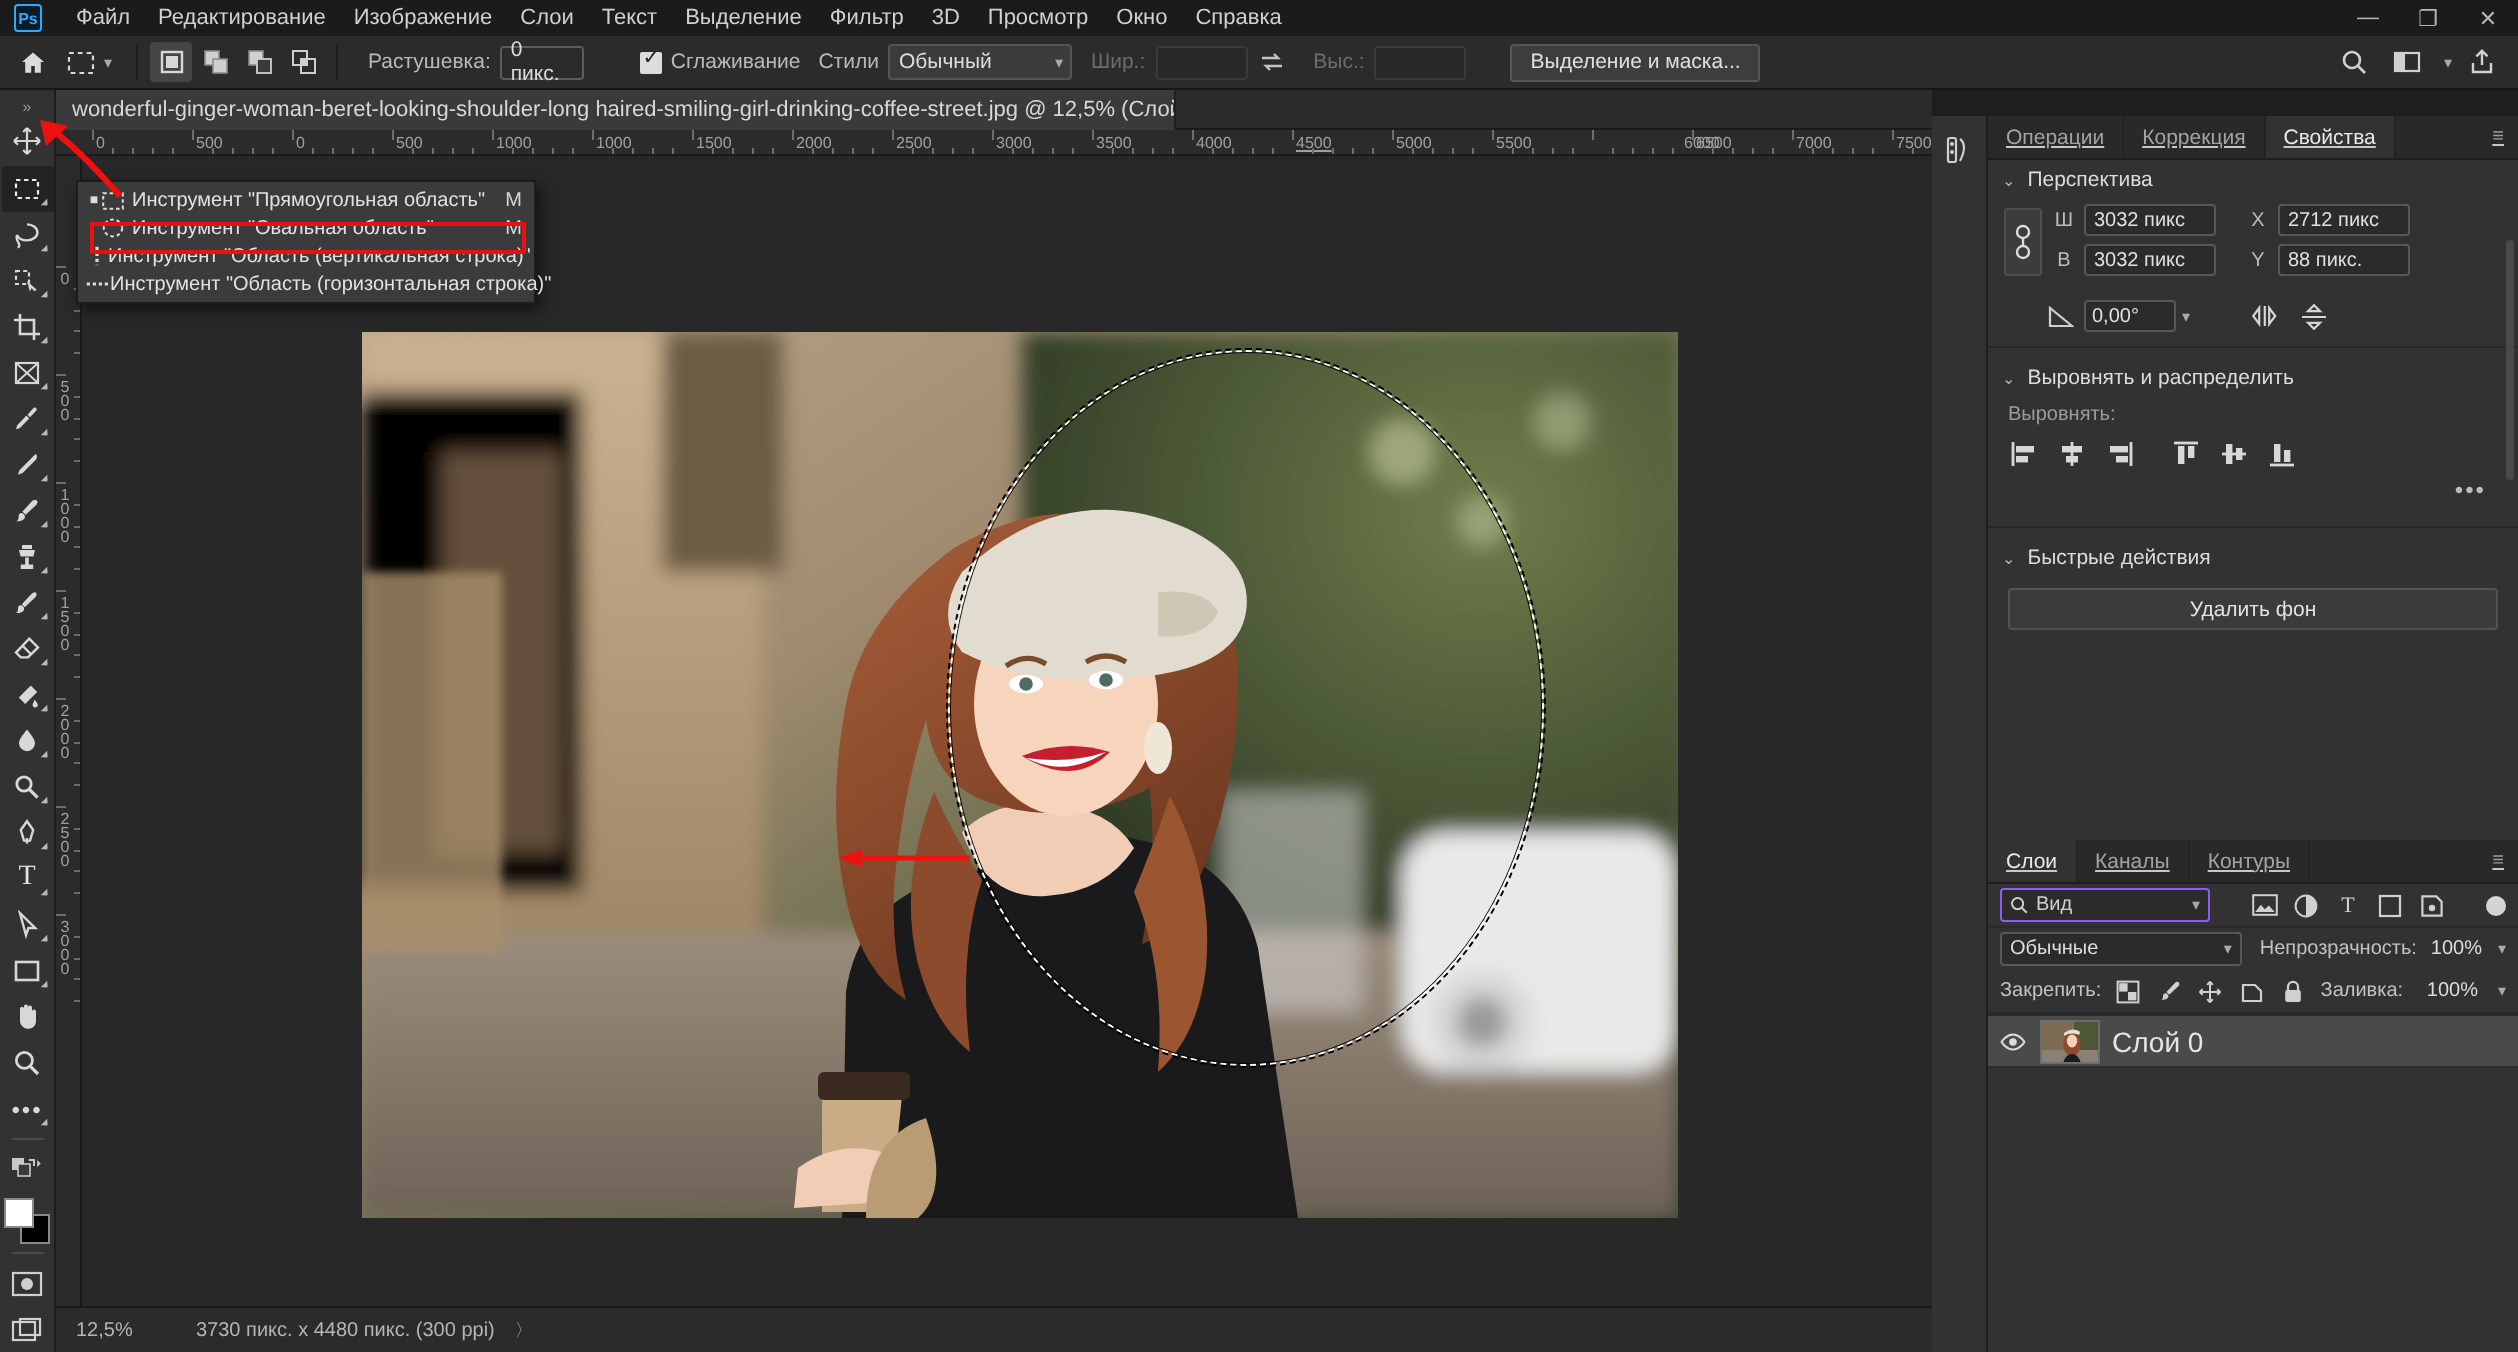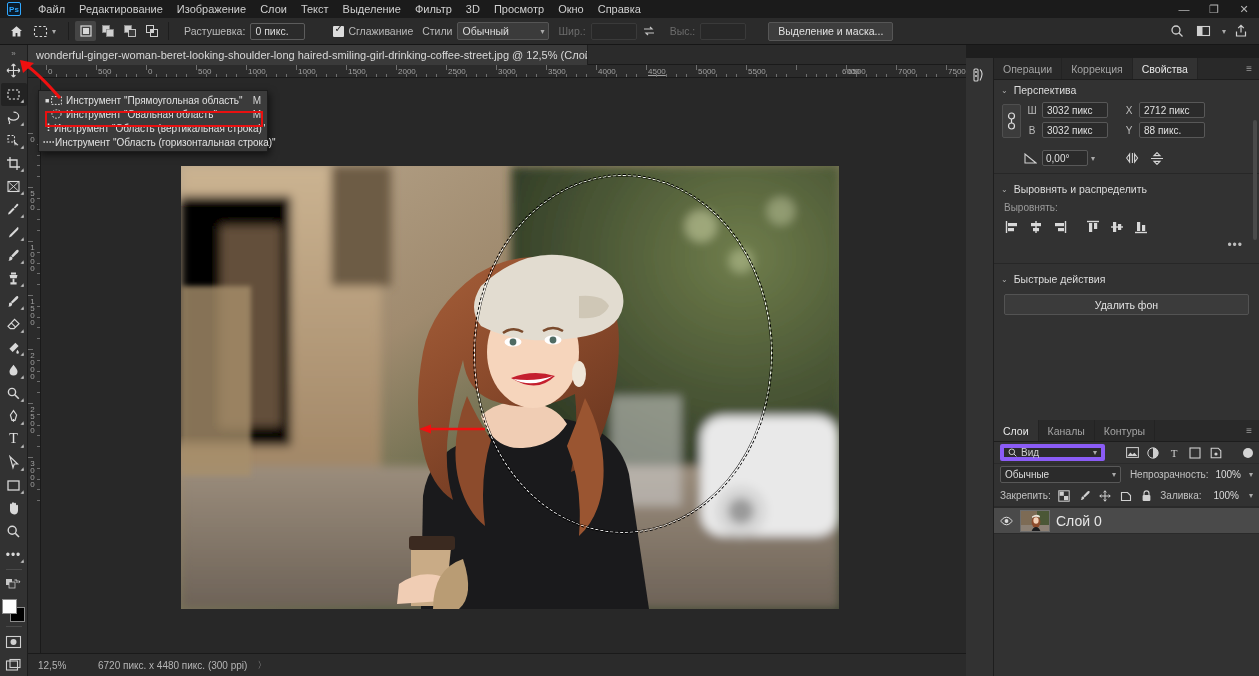--- a/index.html
+++ b/index.html
@@ -167,20 +167,21 @@
     display:flex; flex-direction:column; align-items:center; padding-top:6px;
   }
   .rail-icon { width:22px; height:22px; display:flex; align-items:center; justify-content:center; color:#d0d0d0; }
   .rightpanel {
     position:absolute; left:994px; top:58px; width:265px; height:618px;
     background:#323232;
   }
   .ptabs {
     height:22px; background:#292929; display:flex; align-items:stretch;
     border-bottom:1px solid #1d1d1d;
+    text-decoration:underline;
   }
   .ptab {
     display:flex; align-items:center; padding:0 9px; font-size:10.5px; color:#a3a3a3;
     border-right:1px solid #232323;
   }
   .ptab.active { background:#323232; color:#e8e8e8; }
   .ptab-menu { margin-left:auto; display:flex; align-items:center; padding:0 7px; color:#9c9c9c; font-size:10px;}
 
   .prop-body { background:#323232; height:318px; position:relative; }
   .prop-head {
@@ -225,21 +226,21 @@
     display:flex; align-items:center; justify-content:center; font-size:10.5px; color:#e2e2e2;
   }
   .panel-scroll {
     position:absolute; right:2px; top:40px; width:4px; height:120px; background:#4a4a4a; border-radius:2px;
   }
 
   
   .layerspanel { position:absolute; left:0; top:362px; width:265px; height:314px; background:#323232;}
   .lp-filter { height:22px; display:flex; align-items:center; padding:0 6px; gap:5px; border-bottom:1px solid #2a2a2a;}
   .lp-search {
-    width:105px; height:17px; background:#2b2b2b; border:4px solid #8b5cf6; border-radius:2px;
+    width:105px; height:17px; background:#2b2b2b; border:1px solid #8b5cf6; border-radius:2px;
     display:flex; align-items:center; padding:0 4px; gap:4px; font-size:10px; color:#cfcfcf;
   }
   .lp-fico { width:16px; height:16px; display:flex; align-items:center; justify-content:center; color:#d0d0d0; font-size:10px;}
   .toggle-knob {
     margin-left:auto; width:10px; height:10px; border-radius:50%;
     background:#d4d4d4; position:relative;
   }
   .lp-blend { height:21px; display:flex; align-items:center; padding:0 6px; gap:5px;}
   .blend-sel {
     width:155px; height:17px; background:#2b2b2b; border:1px solid #585858; border-radius:2px;
@@ -323,21 +324,21 @@
       <div class="ob-mode">
         <svg width="14" height="14" viewBox="0 0 14 14">
             <rect x="1.5" y="1.5" width="7" height="7" fill="none" stroke="#cfcfcf" stroke-width="1"></rect>
             <rect x="5.5" y="5.5" width="7" height="7" fill="none" stroke="#cfcfcf" stroke-width="1"></rect>
             <rect x="5.5" y="5.5" width="3" height="3" fill="#cfcfcf"></rect>
           </svg>
       </div>
     </div>
     <div class="ob-sep"></div>
     <div class="ob-label">Растушевка:</div>
-    <div class="ob-input" style="width:55px">0 пикс.</div>
+    <div class="ob-input" style="width:42px">0 пикс.</div>
     <div style="display:flex;align-items:center;margin-left:28px">
       <span class="ob-check"></span>
       <span class="ob-label" style="margin:0">Сглаживание</span>
     </div>
     <div class="ob-label">Стили</div>
     <div class="ob-select" style="width:92px">
       <span>Обычный</span>
       <span class="tiny-chev">▾</span>
     </div>
     <div class="ob-label dim">Шир.:</div>
@@ -830,21 +831,21 @@
     <div class="fly-highlight"></div>
   </div>
 
   <svg class="arrow-flyout" viewBox="0 0 44 40">
     <path d="M2 2 C14 10, 26 22, 40 38" stroke="#f01010" stroke-width="3" fill="none"></path>
     <path d="M0 0 L14 3 L3 13 Z" fill="#f01010"></path>
   </svg>
 
   <div class="statusbar">
     <div class="sb-zoom">12,5%</div>
-    <div class="sb-dims">6720 пикс. x 4480 пикс. (300 ppi)</div>
+    <div class="sb-dims">3730 пикс. x 4480 пикс. (300 ppi)</div>
     <div class="sb-arrow">〉</div>
   </div>
 
   <div class="panel-rail">
     <div class="rail-icon">
       <svg width="16" height="16" viewBox="0 0 16 16">
           <rect x="2" y="2" width="4" height="12" rx="1" fill="none" stroke="#d0d0d0" stroke-width="1.1"></rect>
           <circle cx="4" cy="5" r="1" fill="#d0d0d0"></circle>
           <circle cx="4" cy="9" r="1" fill="#d0d0d0"></circle>
           <path d="M8 2.5 q4 3 0 11" fill="none" stroke="#d0d0d0" stroke-width="1.1"></path>

